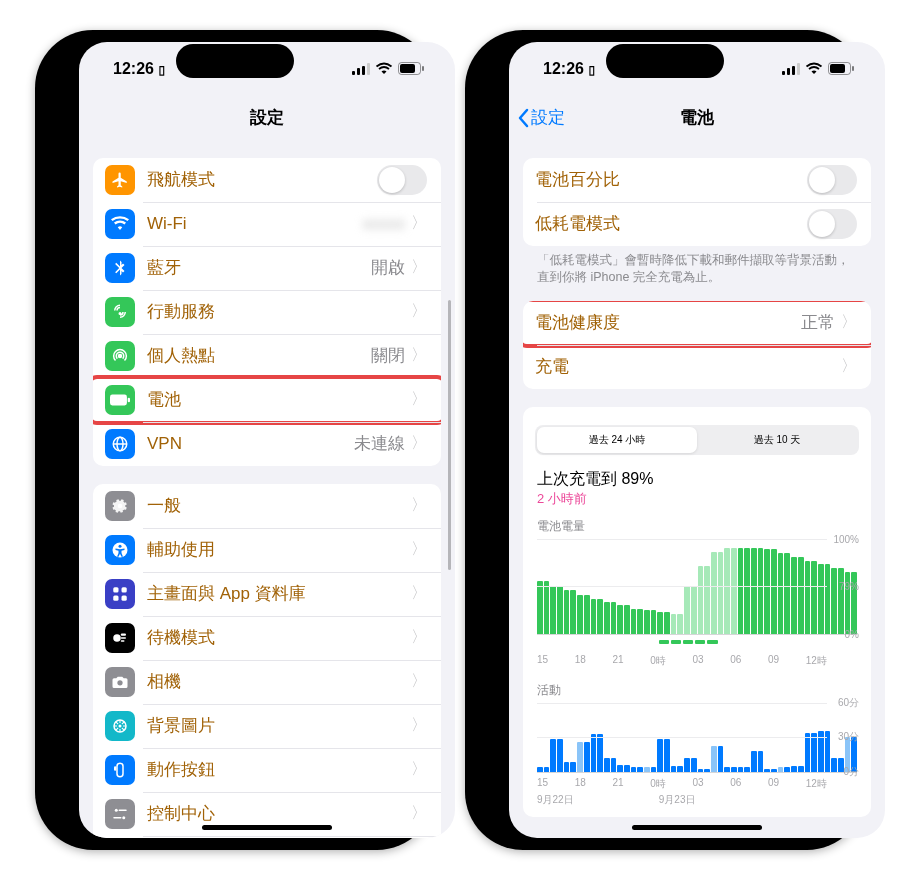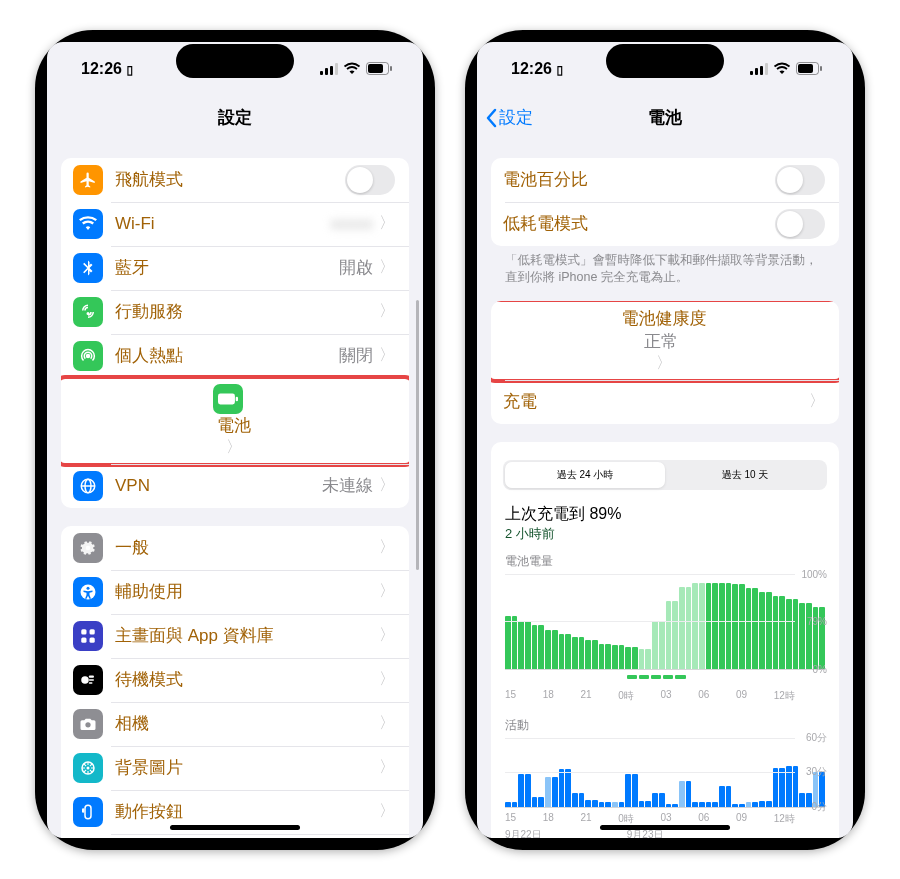--- a/index.html
+++ b/index.html
@@ -1,48 +1,48 @@
 <!DOCTYPE html>
 <html><head>
 <meta charset="utf-8">
 <style>
   * { box-sizing: border-box; margin: 0; padding: 0; font-family: -apple-system, "Helvetica Neue", Arial, sans-serif; }
   body { background: #fff; width: 900px; height: 879px; display: flex; justify-content: center; align-items: center; gap: 30px; }
   .phone { width: 400px; height: 820px; background: #000; border-radius: 58px; padding: 12px; position: relative; box-shadow: 0 2px 10px rgba(0,0,0,0.3); }
-  .screen { width: 100%; height: 100%; background: #f2f2f7; border-radius: 16px; overflow: hidden; position: relative; }
+  .screen { width: 100%; height: 100%; background: #f2f2f7; border-radius: 28px; overflow: hidden; position: relative; margin-left: 32px; }
   .island { position: absolute; top: 14px; left: 50%; transform: translateX(-50%); width: 118px; height: 34px; background: #000; border-radius: 18px; z-index: 10; }
   .statusbar { height: 54px; display: flex; justify-content: space-between; align-items: center; padding: 0 30px 0 34px; font-size: 16px; font-weight: 600; color: #000; }
   .status-right { display: flex; align-items: center; gap: 5px; }
   .sig-icon, .wifi-icon, .batt-icon { display: inline-block; }
   .sig-icon svg, .wifi-icon svg, .batt-icon svg { display: block; }
   .navbar { height: 44px; display: flex; align-items: center; justify-content: center; position: relative; padding: 0 12px; }
   .nav-title { font-size: 17px; font-weight: 600; color: #000; }
   .nav-back { position: absolute; left: 8px; display: flex; align-items: center; color: #007aff; font-size: 17px; gap: 2px; }
   .content { height: calc(100% - 98px); overflow: hidden; padding: 0 14px; }
   .group { background: #fff; border-radius: 10px; margin-top: 18px; overflow: hidden; }
   .row { display: flex; align-items: center; min-height: 44px; padding: 6px 14px 6px 12px; position: relative; }
   .row + .row::before { content: ""; position: absolute; top: 0; left: 50px; right: 0; height: 1px; background: #e5e5ea; }
   .row.noicon + .row.noicon::before { left: 14px; }
   .row-icon { width: 30px; height: 30px; border-radius: 7px; display: flex; align-items: center; justify-content: center; margin-right: 12px; flex-shrink: 0; }
   .row-label { flex: 1; font-size: 17px; color: #a16207; }
   .row-value { font-size: 17px; color: #8a8a8e; margin-right: 6px; }
   .chev { color: #c5c5c7; font-size: 16px; }
   .toggle { width: 50px; height: 30px; background: #e9e9eb; border-radius: 15px; position: relative; }
   .toggle::after { content: ""; position: absolute; width: 26px; height: 26px; background: #fff; border-radius: 50%; top: 2px; left: 2px; box-shadow: 0 1px 3px rgba(0,0,0,0.2); }
-  .highlight { position: relative; flex-direction: column; }
+  .highlight { position: relative; }
   .highlight::after { content: ""; position: absolute; inset: -3px -6px; border: 4px solid #e64545; border-radius: 10px; pointer-events: none; }
   .footer-text { font-size: 12.5px; color: #8a8a8e; padding: 6px 14px 0; line-height: 1.4; }
   .scroll-ind { position: absolute; right: 4px; top: 160px; width: 3px; height: 270px; background: rgba(0,0,0,0.25); border-radius: 2px; }
   .home-ind { position: absolute; bottom: 8px; left: 50%; transform: translateX(-50%); width: 130px; height: 5px; background: #000; border-radius: 3px; }
   
   .segment { display: flex; background: #eeeef0; border-radius: 8px; padding: 2px; margin: 18px 0 8px; }
   .seg-btn { flex: 1; text-align: center; font-size: 10px; padding: 6px 0; border-radius: 7px; color: #000; }
   .seg-btn.active { background: #fff; box-shadow: 0 1px 3px rgba(0,0,0,0.1); font-weight: 500; }
   .charge-title { font-size: 16px; font-weight: 500; color: #000; padding: 6px 2px 0; }
-  .charge-sub { font-size: 13px; color: #14532d; padding: 0 2px 10px; }
+  .charge-sub { font-size: 13px; color: #ec4899; padding: 0 2px 10px; }
   .chart-wrap { padding: 0 2px; }
   .chart-label { font-size: 12px; color: #8a8a8e; margin-bottom: 4px; }
   .chart { position: relative; height: 96px; display: flex; align-items: flex-end; gap: 1px; border-bottom: 1px solid #d6d6d8; }
   .chart.activity { height: 70px; }
   .chart .bar { width: 6.5px; background: #34c759; border-radius: 1px 1px 0 0; }
   .chart .bar.light { background: #a6e9b8; }
   .chart.activity .bar { background: #007aff; }
   .chart.activity .bar.light { background: #8ac4f8; }
   .chart-grid { position: absolute; left: 0; right: 30px; height: 100%; pointer-events: none; }
   .chart-grid div { position: absolute; left: 0; right: 0; border-top: 1px solid #ececee; }

